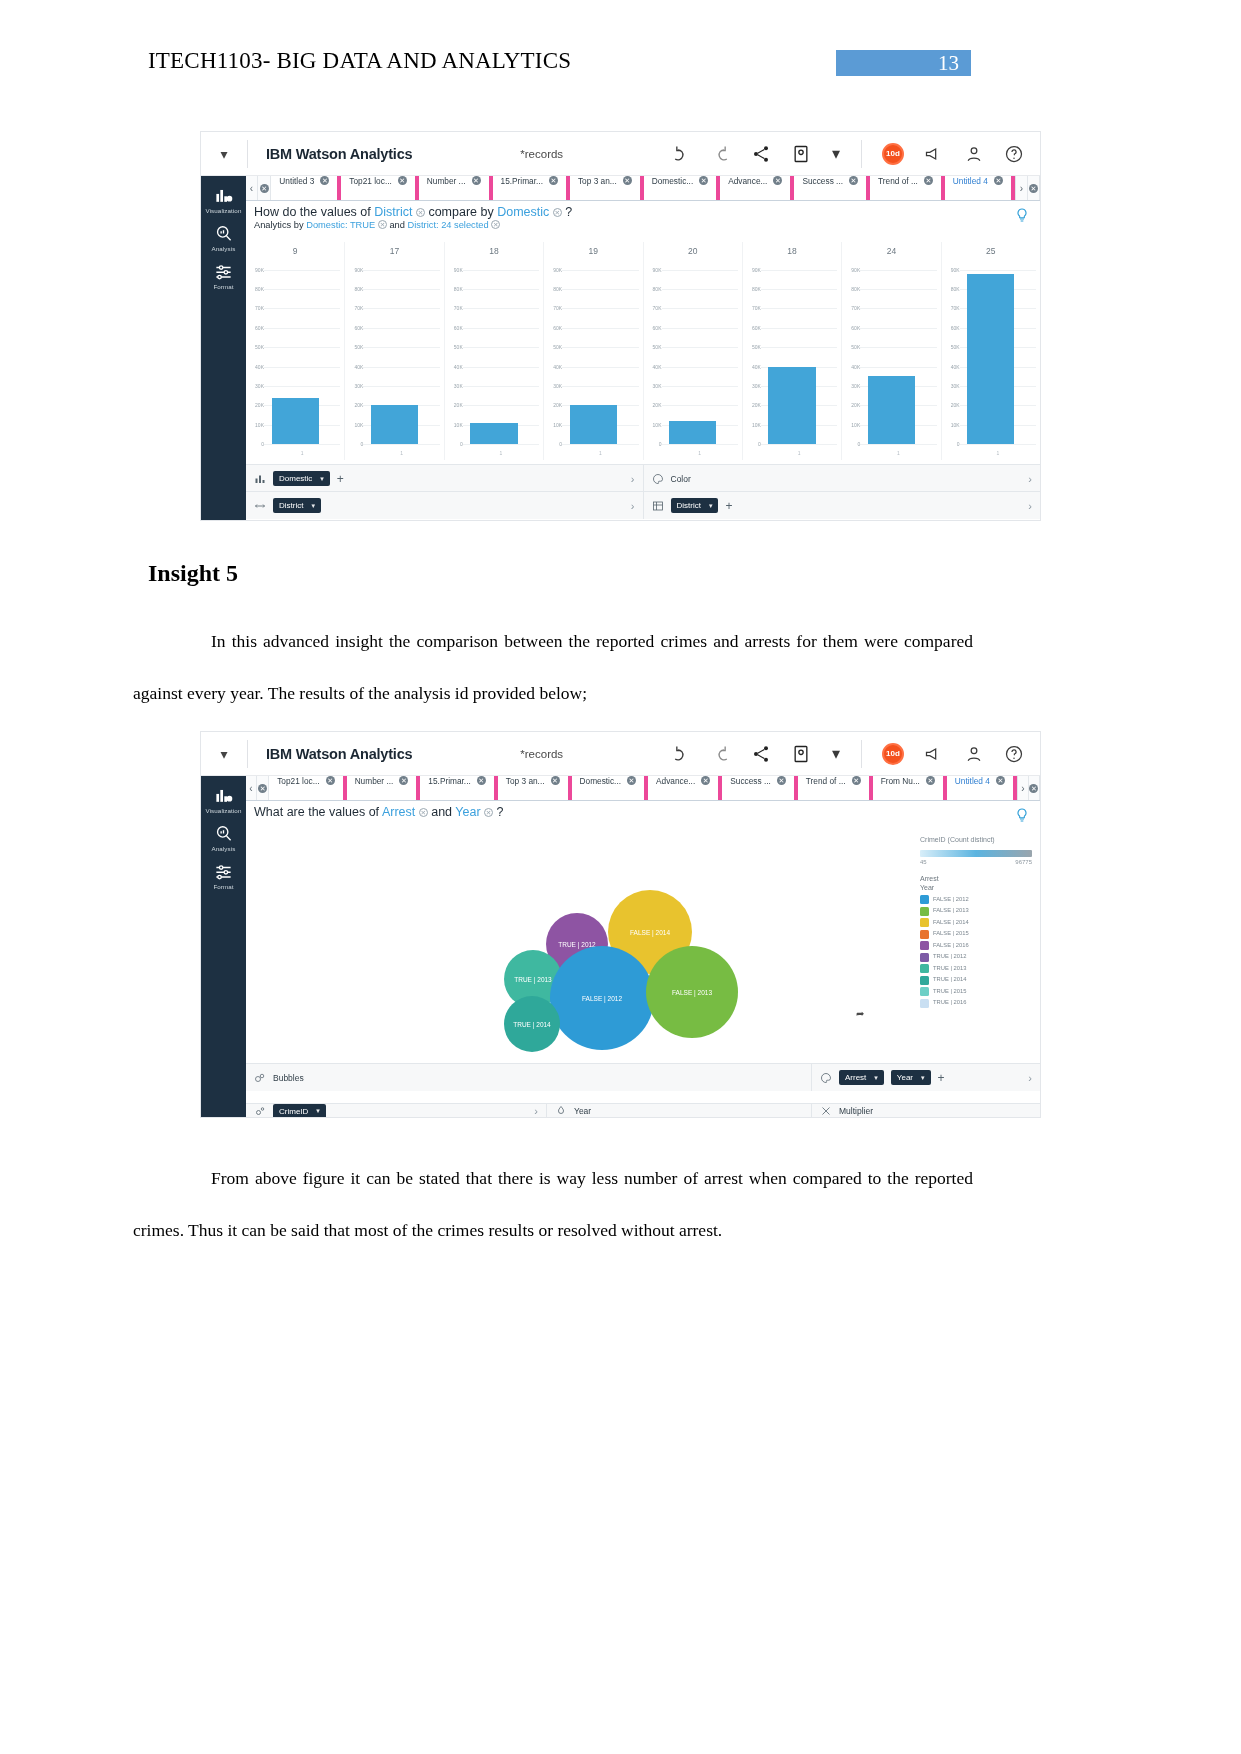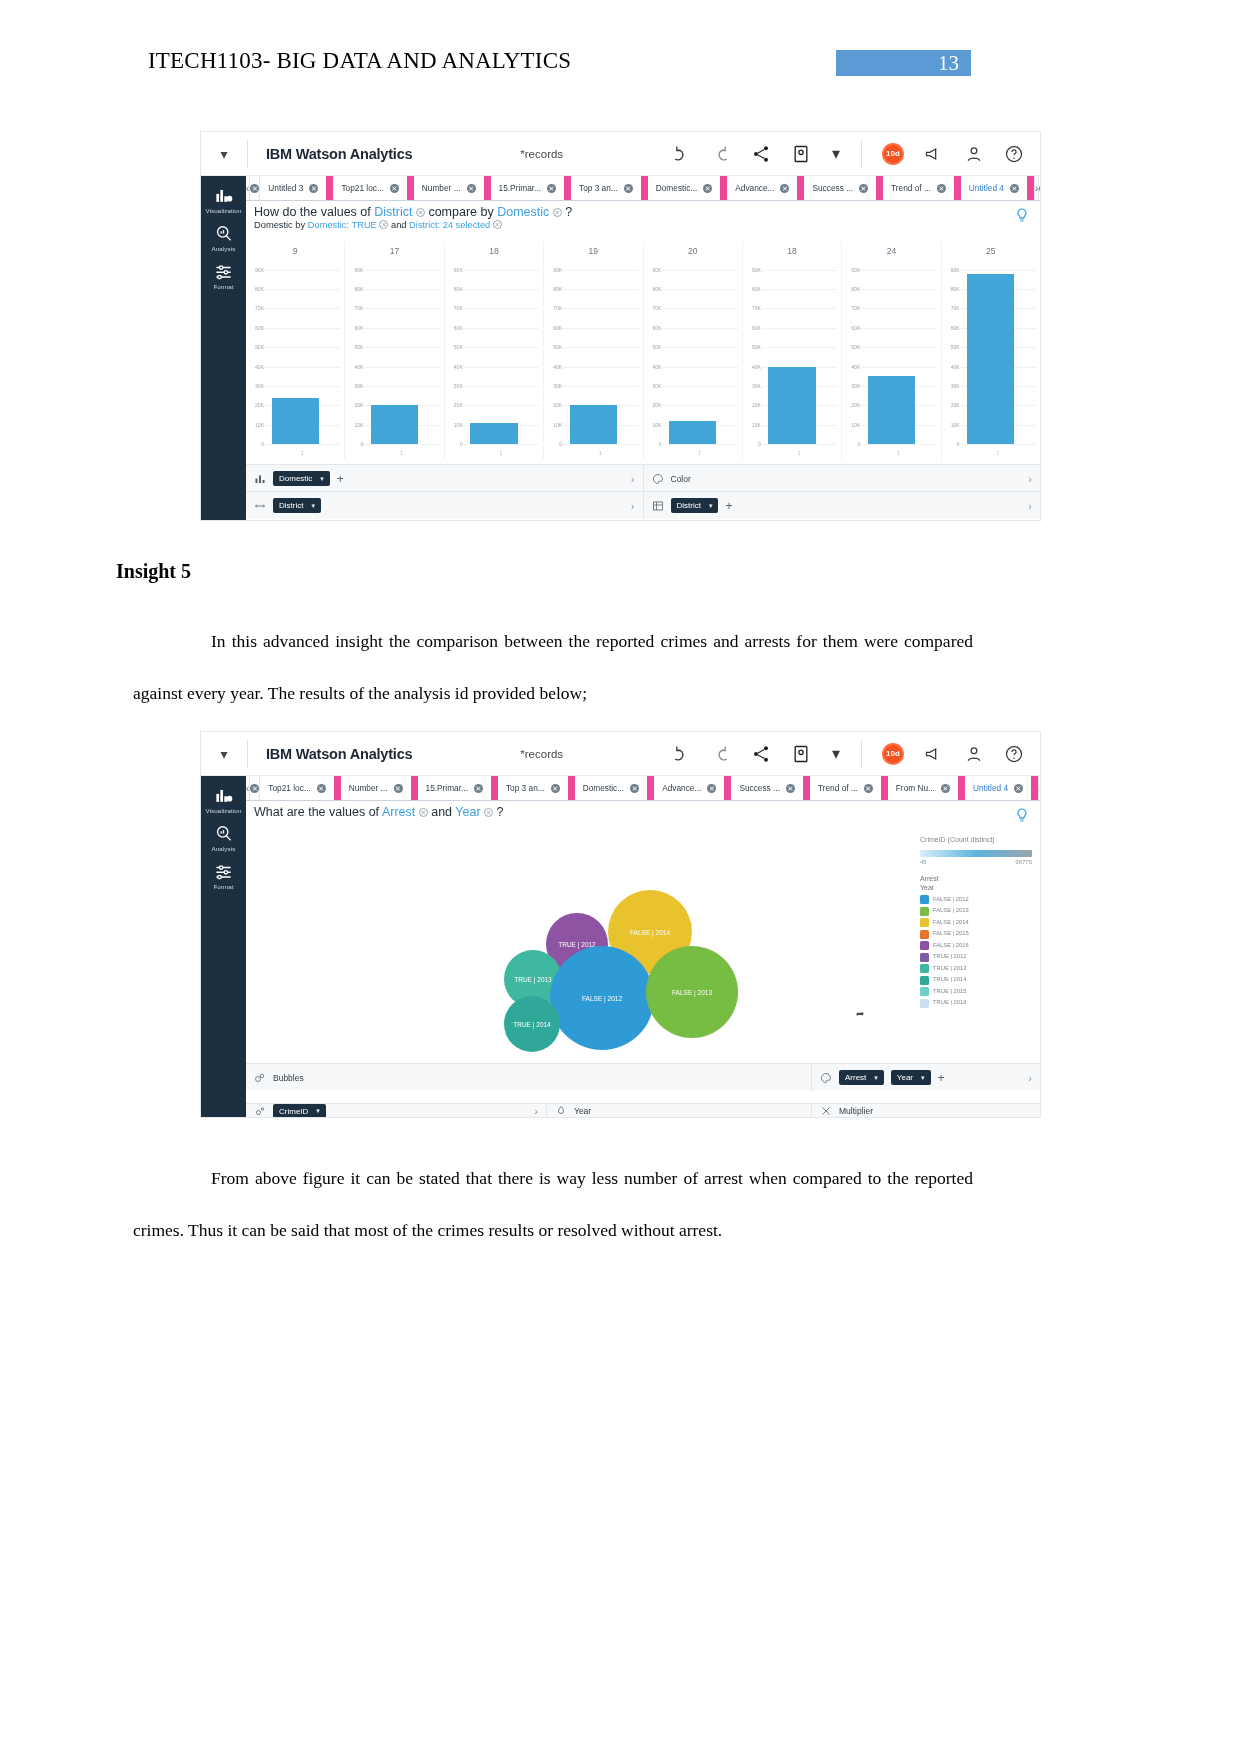--- a/index.html
+++ b/index.html
@@ -77,22 +77,22 @@
   .tabstrip {
     position:absolute; left:45px; right:0; top:44px; height:25px;
     background:#fafbfc;
     border-bottom:1px solid #c9d3dd;
     display:flex; align-items:stretch;
     font-family:"Liberation Sans", sans-serif;
   }
   .tnav { width:20px; display:flex; align-items:center; justify-content:center; color:#5b6770; font-size:10px; border-right:1px solid #e3e7eb; }
   .tclose-solo { width:22px; display:flex; align-items:center; justify-content:center; border-right:1px solid #e3e7eb;}
   .tab {
-    display:flex; align-items:center; gap:6px;
-    padding:0 8px; border-right:7px solid #ec4899;
+    display:flex; align-items:flex-start; gap:6px;
+    padding:0 8px; border-right:4px solid #ec4899;
     font-size:8.3px; color:#33404a; white-space:nowrap;
     background:#ffffff;
   }
   .tab.active { background:#fff; }
   .tab.active .tab-lbl { color:#2f7fd1; }
   .xmark {
     width:9px; height:9px; border-radius:50%;
     background:#717f8a; color:#fff; font-size:7px; line-height:9px;
     text-align:center; font-family:"Liberation Sans", sans-serif;
   }
@@ -146,23 +146,23 @@
     background:#1d3042; color:#fff; font-size:8px;
     padding:3px 6px; border-radius:2px; display:flex; align-items:center; gap:8px;
     font-family:"Liberation Sans", sans-serif;
   }
   .pill .cv { font-size:7px; opacity:.9; }
   .plus { color:#55636d; font-size:12px; }
   .chev-r { margin-left:auto; color:#8c98a2; font-size:11px; }
 
   
   .h-insight {
-    position:absolute; left:116px; top:560px;
+    position:absolute; left:148px; top:560px;
     font-family:"Liberation Serif", serif;
-    font-size:20px; font-weight:bold; color:#000;
+    font-size:24px; font-weight:bold; color:#000;
   }
   .para {
     position:absolute;
     font-family:"Liberation Serif", serif;
     font-size:17.5px; line-height:52px; color:#000;
     text-align:justify;
   }
   .para.p1 { left:133px; top:615px; width:840px; }
   .para.p1 .ind { display:inline-block; width:78px; }
   .para.p2 { left:133px; top:1152px; width:840px; }
@@ -340,21 +340,21 @@
     <div class="qline">
       <span>How do the values of</span>
       <span class="fld">District</span>
       <span class="chip">✕</span>
       <span>compare by</span>
       <span class="fld">Domestic</span>
       <span class="chip">✕</span>
       <span>?</span>
     </div>
     <div class="fline">
-      <span>Domestic by</span>
+      <span>Analytics by</span>
       <span class="fld">Domestic: TRUE</span>
       <span class="chip">✕</span>
       <span>and</span>
       <span class="fld">District: 24 selected</span>
       <span class="chip">✕</span>
     </div>
     <div class="bulb">
       <svg viewBox="0 0 24 24" fill="none" stroke="#2f9fd8" stroke-width="1.6">
           <path d="M9 18h6M10 21h4"></path>
           <path d="M12 3a6 6 0 0 0-3.5 10.9V16h7v-2.1A6 6 0 0 0 12 3z"></path>

